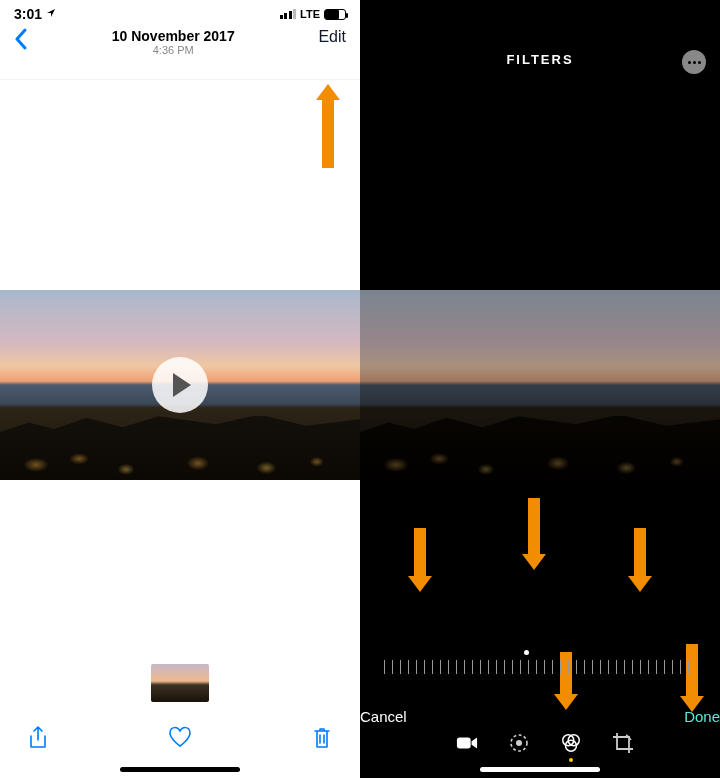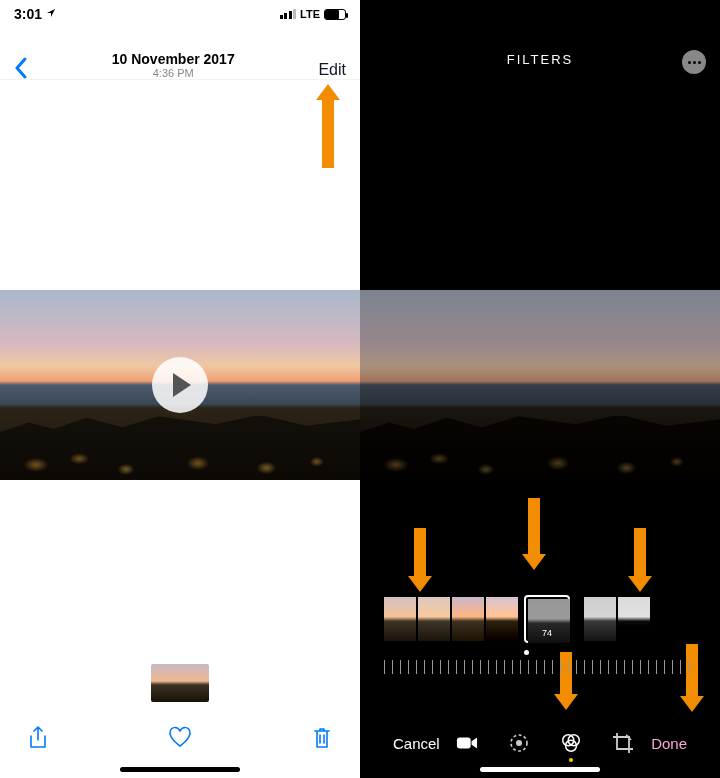--- a/index.html
+++ b/index.html
@@ -29,21 +29,21 @@
   .sig-bars span:nth-child(3){height:8px}
   .sig-bars span:nth-child(4){height:10px; background:#bbb}
   .battery {
     width: 22px; height: 11px; border: 1.5px solid #000; border-radius: 3px;
     position: relative; display: inline-block;
   }
   .battery::after { content:""; position:absolute; right:-3px; top:3px; width:2px; height:5px; background:#000; border-radius:1px;}
   .battery i { display:block; height:100%; width:70%; background:#000; border-radius:1px;}
 
   .nav-bar {
-    height: 52px; display:flex; align-items:flex-end; justify-content:space-between;
+    height: 52px; display:flex; align-items:flex-start; justify-content:space-between;
     padding: 0 14px; border-bottom: 1px solid rgba(0,0,0,0.05);
   }
   .nav-center { text-align:center; flex:1; }
   .nav-date { font-size: 14px; font-weight:600; }
   .nav-time { font-size: 11px; color:#888; }
   .edit-link { color:#0f172a; font-size:16px; }
 
   .left .photo-area { position:absolute; top:290px; left:0; width:360px; height:190px; }
   .play-btn {
     position:absolute; top:50%; left:50%; width:56px; height:56px;
@@ -71,21 +71,21 @@
   .ios-blue { color:#007aff; }
   .home-indicator-l {
     position:absolute; bottom:6px; left:50%; transform:translateX(-50%);
     width:120px; height:5px; background:#000; border-radius:3px;
   }
 
   
   .right-header {
     position:absolute; top:52px; left:0; right:0;
     display:flex; align-items:center; justify-content:center;
-    font-size:13px; letter-spacing:2px; font-weight:400;
+    font-size:13px; letter-spacing:2px; font-weight:700;
   }
   .more-btn {
     position:absolute; right:14px; top:50px;
     width:24px;height:24px;border-radius:50%;
     background:#888; display:flex; align-items:center; justify-content:center; gap:2px;
   }
   .more-btn i { width:3px;height:3px;background:#000;border-radius:50%; }
 
   .right .photo-area { position:absolute; top:290px; left:0; width:360px; height:190px; filter: grayscale(25%) brightness(0.72) contrast(1.05); }
 
@@ -119,29 +119,29 @@
     flex:1; height:14px; position:relative;
     background: repeating-linear-gradient(to right, #999 0 1px, transparent 1px 8px);
   }
   .slider-row .dot {
     width:5px;height:5px;border-radius:50%;background:#fff;
     position:absolute; left:140px; top:-10px;
   }
 
   .bottom-toolbar-right {
     position:absolute; bottom:0; left:0; right:0; height:70px;
-    display:flex; align-items:center; padding:0 33px;
+    display:flex; padding:0 0;
   }
   .bottom-toolbar-right .center-tools {
     flex:1; display:flex; justify-content:center; gap:30px; align-items:center;
   }
   .tool { width:22px; height:22px; display:flex; align-items:center; justify-content:center; position:relative;}
   .tool.sel::after{content:"";position:absolute;bottom:-8px;left:50%;transform:translateX(-50%);width:4px;height:4px;background:#ffcc00;border-radius:50%;}
   .cancel-btn { color:#fff; font-size:15px; }
-  .done-btn { color:#f9a8d4; font-size:15px; font-weight:500;}
+  .done-btn { color:#5eead4; font-size:15px; font-weight:500;}
   .home-indicator-r {
     position:absolute; bottom:6px; left:50%; transform:translateX(-50%);
     width:120px; height:5px; background:#fff; border-radius:3px;
   }
 
   
   .arrow {
     position:absolute; pointer-events:none;
   }
   .arrow .shaft { background:#f28c00; }
@@ -289,45 +289,20 @@
       <div class="shaft" style="height:50px;"></div>
     </div>
   <div class="arrow down" style="top:652px; left:200px;">
       <div class="shaft" style="height:44px;"></div>
     </div>
   <div class="arrow down" style="top:644px; left:326px;">
       <div class="shaft" style="height:54px;"></div>
     </div>
 
 
-  <div class="filter-strip">
-    <div class="fthumb">
-        <div class="mini-sunset" style="filter:sepia(0.2)"></div>
-      </div>
-    <div class="fthumb">
-        <div class="mini-sunset" style="filter:sepia(0.35)"></div>
-      </div>
-    <div class="fthumb">
-        <div class="mini-sunset" style="filter:saturate(1.3)"></div>
-      </div>
-    <div class="fthumb">
-        <div class="mini-sunset" style="filter:contrast(1.2)"></div>
-      </div>
-    <div class="sel">
-      <div class="mini-sunset" style="position:absolute;inset:2px;filter:grayscale(1) brightness(0.8)"></div>
-      <span class="badge">74</span>
-    </div>
-    <div class="spacer"></div>
-    <div class="fthumb">
-        <div class="mini-sunset" style="filter:grayscale(1) brightness(1.1)"></div>
-      </div>
-    <div class="fthumb">
-        <div class="mini-sunset" style="filter:grayscale(1) contrast(1.5)"></div>
-      </div>
-  </div>
 
   <div class="slider-row">
     <div class="ticks">
       <div class="dot"></div>
     </div>
   </div>
 
   <div class="bottom-toolbar-right">
     <div class="cancel-btn">Cancel</div>
     <div class="center-tools">

